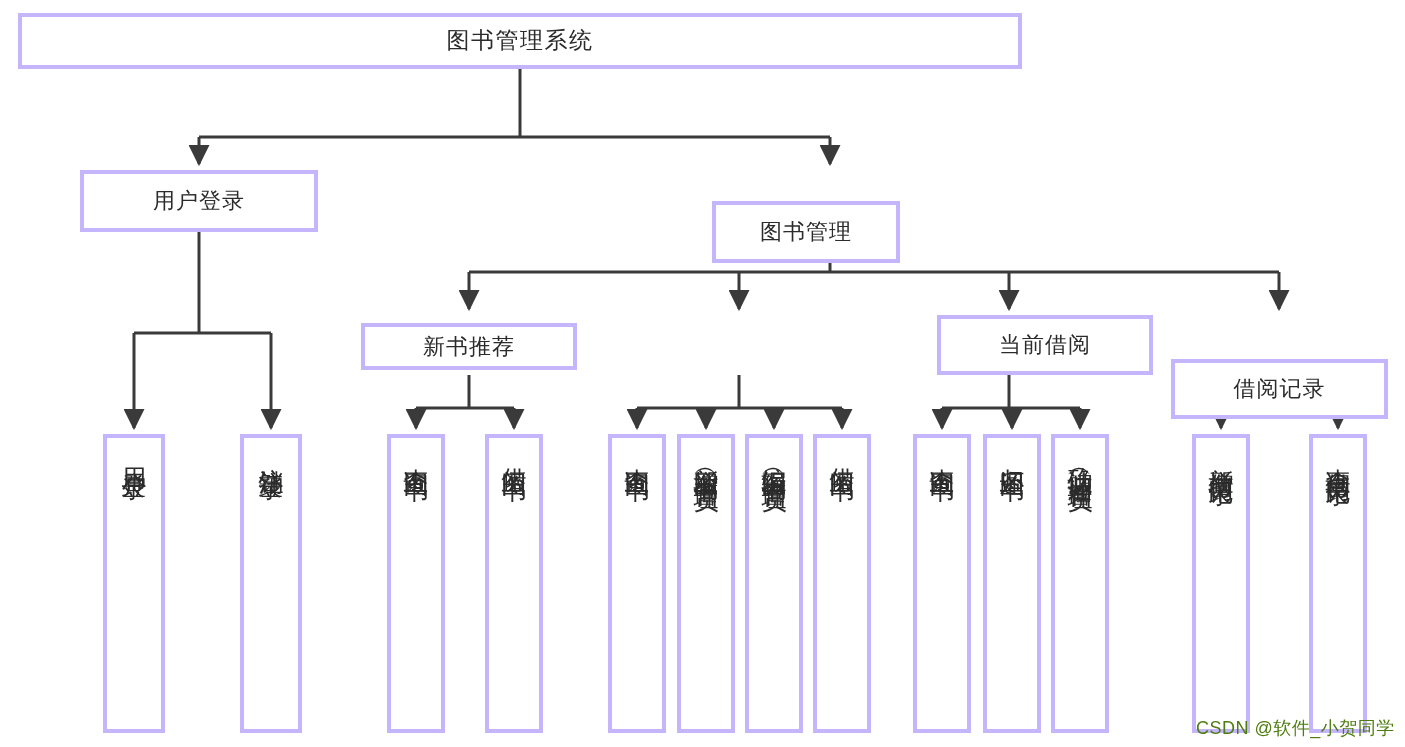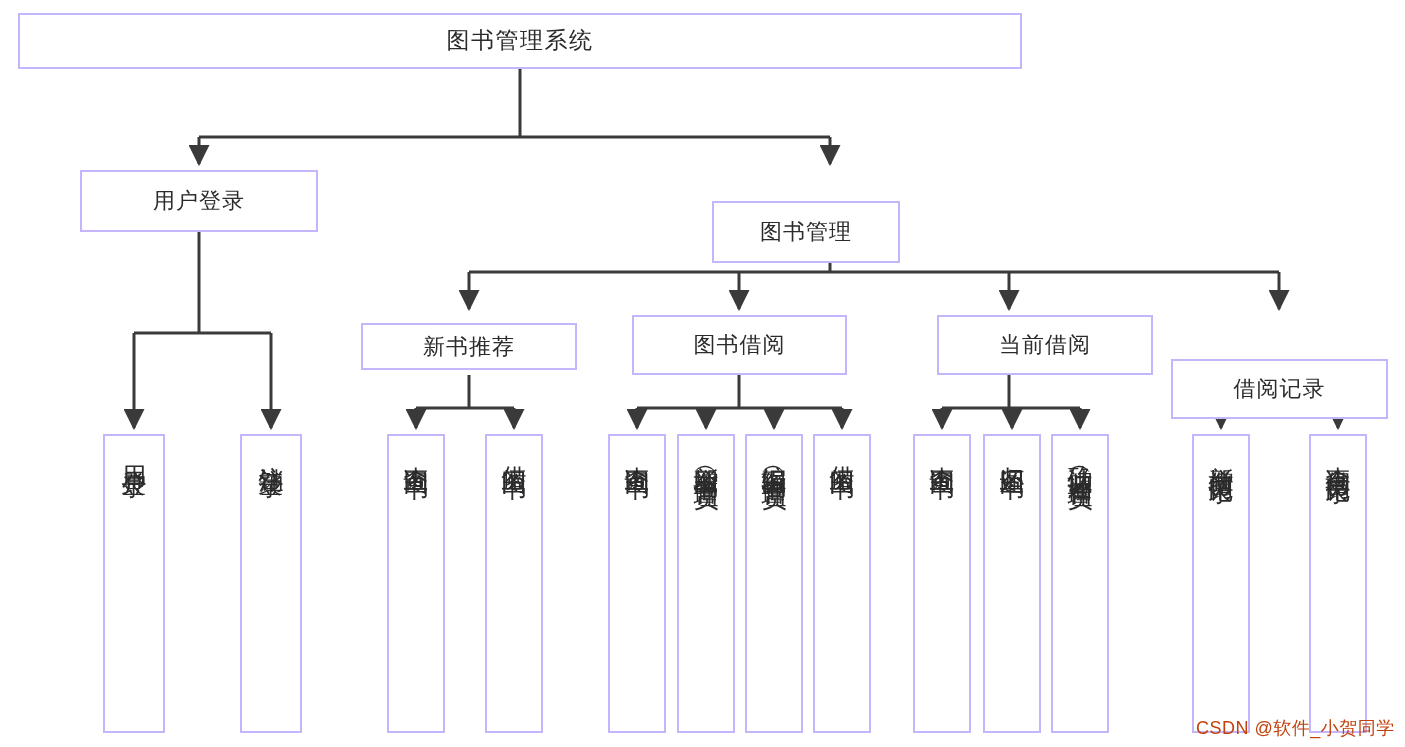--- a/index.html
+++ b/index.html
@@ -8,21 +8,21 @@
     position:relative;
     width:1405px;height:747px;
     background:#ffffff;
     overflow:hidden;
   }
   #edges{position:absolute;left:0;top:0;width:1405px;height:747px;}
   .node{
     position:absolute;
     box-sizing:border-box;
     background:#ffffff;
-    border:2px solid #c4b5fd;
+    border:4px solid #c4b5fd;
     display:flex;
     align-items:center;
     justify-content:center;
     color:#2b2b2b;
   }
   .node .lbl{
     display:block;
     text-align:center;
     line-height:1.18;
     white-space:nowrap;
@@ -40,21 +40,21 @@
   .node.vert .lbl{
     writing-mode:vertical-rl;
     text-orientation:upright;
     font-size:25px;
     letter-spacing:3px;
     line-height:1;
   }
   .watermark{
     position:absolute;
     font-size:18px;
-    color:#c2410c;
+    color:#4d7c0f;
     white-space:nowrap;
     letter-spacing:0.5px;
     pointer-events:none;
   }
 </style>
 </head>
 <body>
 
 <div id="stage">
 
@@ -116,23 +116,20 @@
   <div class="node horiz" style="left:80px;top:170px;width:238px;height:62px;">
     <span class="lbl">用户登录</span>
   </div>
   <div class="node horiz" style="left:712px;top:170px;width:188px;height:62px;margin-top:31px;">
     <span class="lbl">图书管理</span>
   </div>
 
   <div class="node horiz" style="left:361px;top:315px;width:216px;height:47px;margin-top:8px;">
     <span class="lbl">新书推荐</span>
   </div>
-  <div class="node horiz" style="left:632px;top:315px;width:215px;height:60px;">
-    <span class="lbl">图书借阅</span>
-  </div>
   <div class="node horiz" style="left:901px;top:315px;width:216px;height:60px;margin-left:36px;">
     <span class="lbl">当前借阅</span>
   </div>
   <div class="node horiz" style="left:1171px;top:315px;width:217px;height:60px;margin-top:44px;">
     <span class="lbl">借阅记录</span>
   </div>
 
   <div class="node vert" style="left:103px;top:434px;width:62px;height:299px;">
     <span class="lbl">用户登录</span>
   </div>

